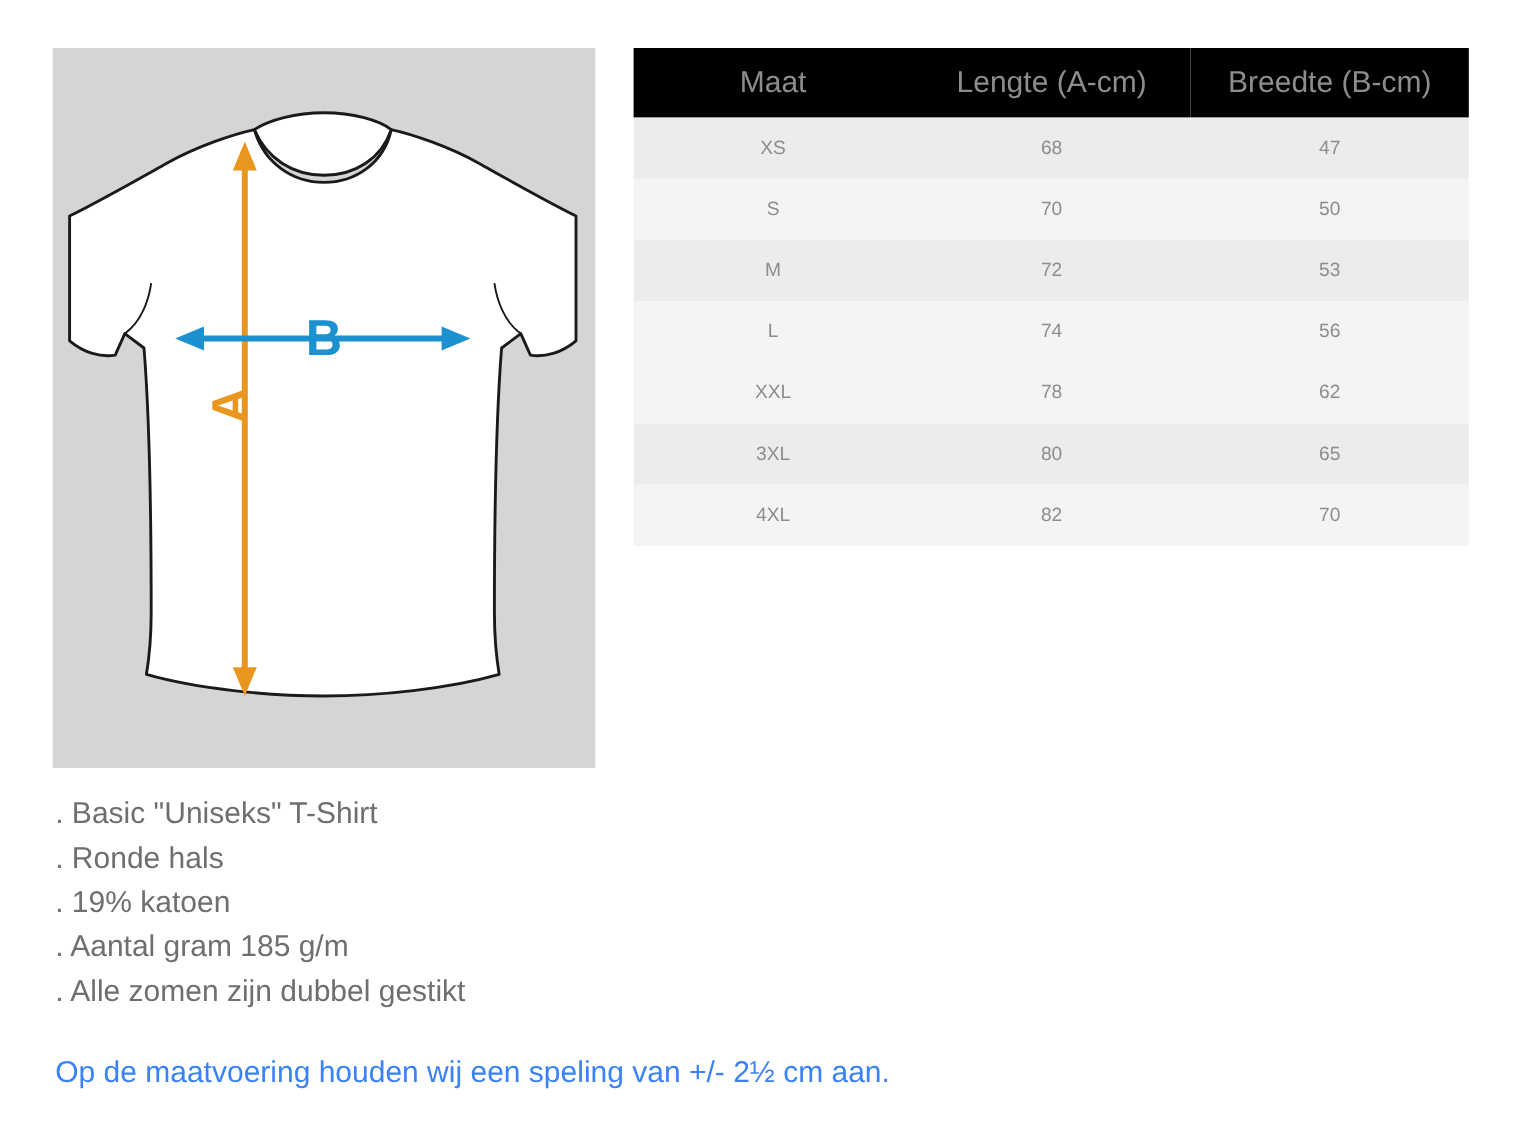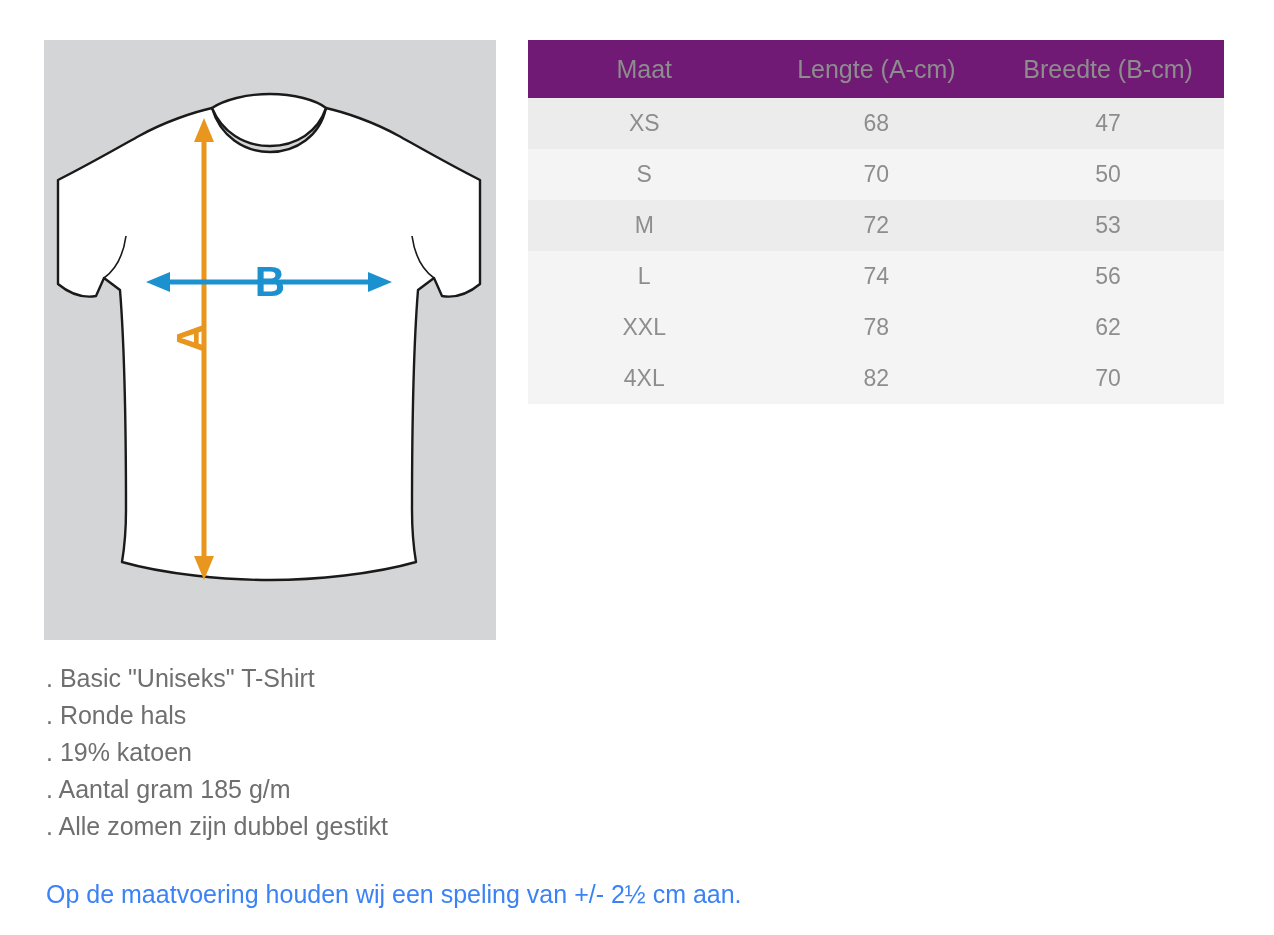--- a/index.html
+++ b/index.html
@@ -45,24 +45,24 @@
     font-weight: normal;
     color: #8d8d8d;
     text-align: center;
     padding: 0;
     height: 51px;
     vertical-align: middle;
   }
   #size-table th {
     font-size: 25px;
     height: 58px;
-    background: #701a75;
+    background: #000000;
   }
   #size-table td {
-    font-size: 23px;
+    font-size: 16px;
   }
   #size-table tbody tr.odd td { background: #ececec; }
   #size-table tbody tr.even td { background: #f4f4f4; }
   #size-table col.c0 { width: 33.4%; }
   #size-table col.c1 { width: 33.3%; }
   #size-table col.c2 { width: 33.3%; }
 
   
   #specs {
     position: absolute;
@@ -171,20 +171,25 @@
     <tr class="even">
       <td>L</td>
       <td>74</td>
       <td>56</td>
     </tr>
     <tr class="even">
       <td>XXL</td>
       <td>78</td>
       <td>62</td>
     </tr>
+    <tr class="odd">
+      <td>3XL</td>
+      <td>80</td>
+      <td>65</td>
+    </tr>
     <tr class="even">
       <td>4XL</td>
       <td>82</td>
       <td>70</td>
     </tr>
   </tbody>
 </table>
 
 <div id="specs">
   <div class="spec-line">. Basic "Uniseks" T-Shirt</div>

